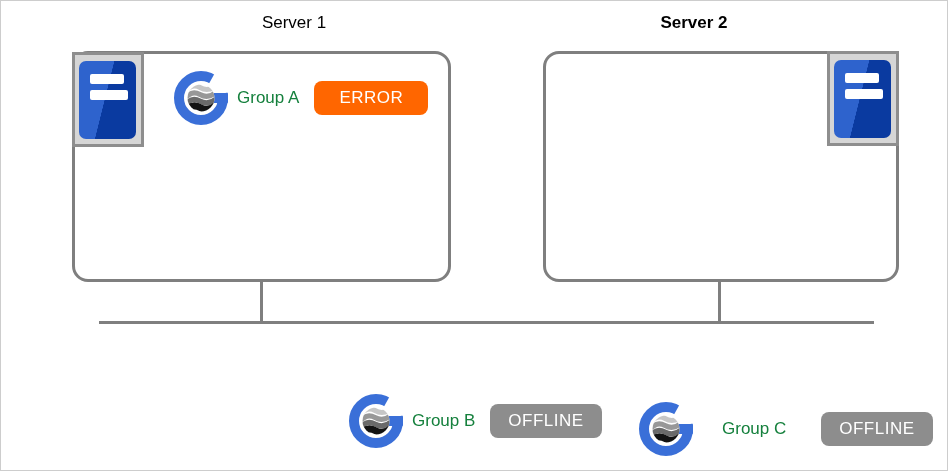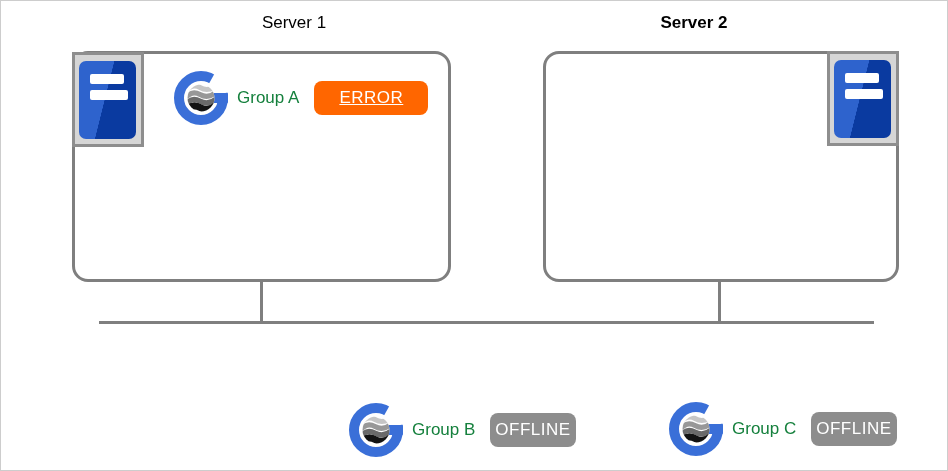--- a/index.html
+++ b/index.html
@@ -34,34 +34,34 @@
   }
   .tower .bar{
     position:absolute; left:11px; height:10px; background:#ffffff; border-radius:2px;
   }
   .tower .bar.b1{top:13px; width:34px;}
   .tower .bar.b2{top:29px; width:38px;}
   .group-row{
     position:absolute; display:flex; align-items:center; height:58px;
   }
   .group-row.ga{left:172px; top:68px;}
-  .group-row.gb{left:347px; top:400px;}
-  .group-row.gc{left:667px; top:399px;}
+  .group-row.gb{left:347px; top:391px;}
+  .group-row.gc{left:637px; top:399px;gap:20px;}
   .group-logo{width:56px; height:56px; flex:0 0 auto;}
   .group-name{
     font-size:17px; line-height:20px; color:#15803d;
     margin-left:8px; margin-right:15px; white-space:nowrap;
   }
   .badge{
     display:inline-block; box-sizing:border-box; height:34px; line-height:34px;
     border-radius:8px; color:#ffffff; font-size:17px; letter-spacing:0.5px;
     text-align:center; white-space:nowrap;
   }
-  .badge.error{background:#ff6600; padding:0 25px;text-decoration:underline;}
-  .badge.offline{background:#8d8d8d; padding:0 5px;}
+  .badge.error{background:#ff6600; padding:0 25px;}
+  .badge.offline{background:#8d8d8d; padding:0 18px;}
   .line{position:absolute; background:#7f7f7f;}
   .line.bus{left:98px; top:320px; width:775px; height:3px;}
   .line.conn1{left:259px; top:280px; width:3px; height:42px;}
   .line.conn2{left:717px; top:280px; width:3px; height:42px;}
 </style>
 </head>
 <body>
 
 <div class="canvas">
 

